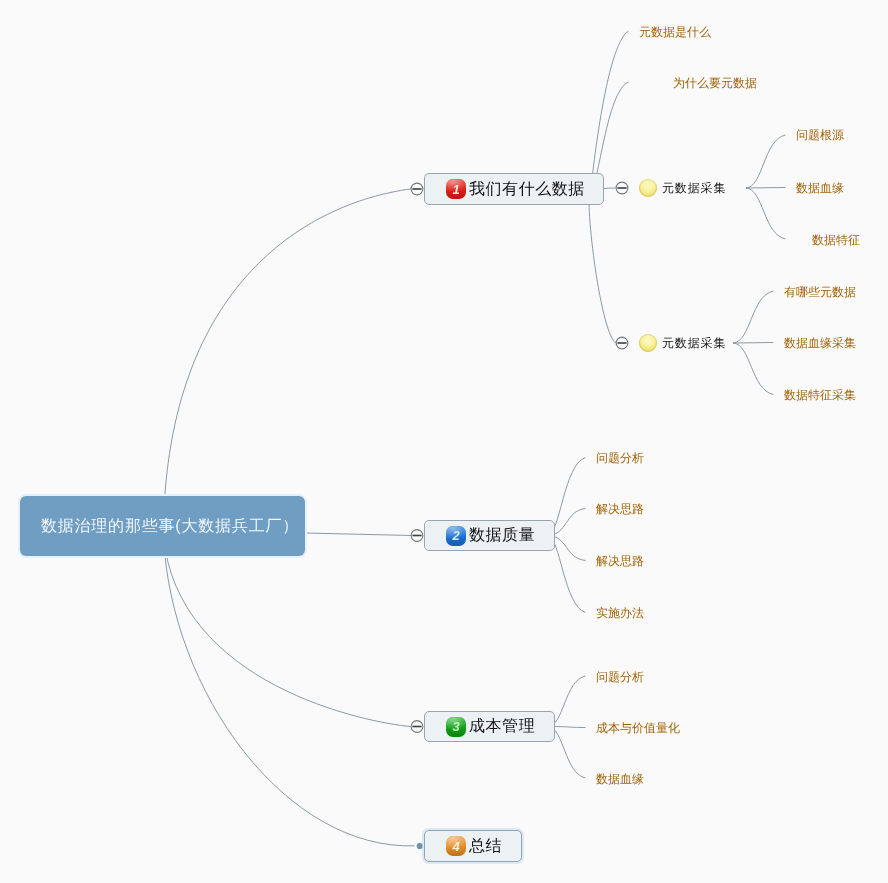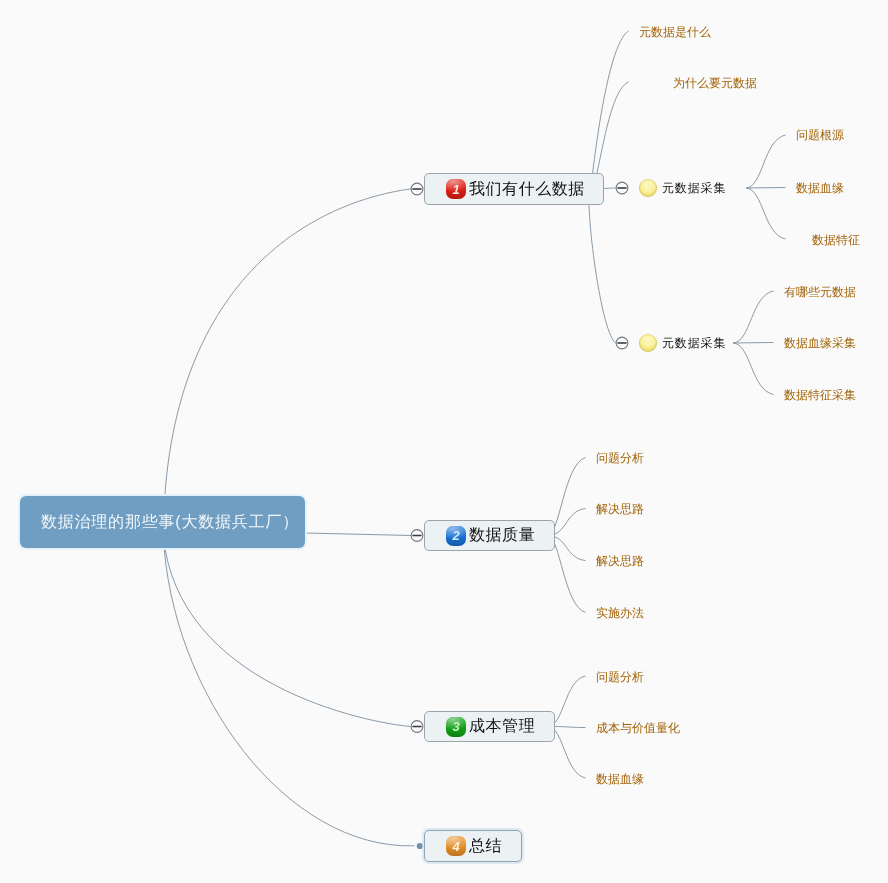--- a/index.html
+++ b/index.html
@@ -83,21 +83,21 @@
       <path d="M733 343 L773.5 342.5" fill="none" stroke="#8a9aa8" stroke-width="1"></path>
       <path d="M733 343 C751.12 343.99 750.86 389.96 773.5 394.5" fill="none" stroke="#8a9aa8" stroke-width="1"></path>
       <path d="M547.8 535.5 C560.21 533.99 563.82 464.38 585.5 457.5" fill="none" stroke="#8a9aa8" stroke-width="1"></path>
       <path d="M547.8 535.5 C567.77 534.98 564.85 510.88 585.5 508.5" fill="none" stroke="#8a9aa8" stroke-width="1"></path>
       <path d="M547.8 535.5 C568.07 535.98 564.89 558.29 585.5 560.5" fill="none" stroke="#8a9aa8" stroke-width="1"></path>
       <path d="M547.8 535.5 C560.36 536.99 563.84 605.71 585.5 612.5" fill="none" stroke="#8a9aa8" stroke-width="1"></path>
       <path d="M547.8 726.5 C564.29 725.53 564.38 680.45 585.5 676" fill="none" stroke="#8a9aa8" stroke-width="1"></path>
       <path d="M547.8 726.5 C571.63 726.52 565.37 727.41 585.5 727.5" fill="none" stroke="#8a9aa8" stroke-width="1"></path>
       <path d="M547.8 726.5 C564.14 727.49 564.36 773.46 585.5 778" fill="none" stroke="#8a9aa8" stroke-width="1"></path>
     </svg>
-<div class="root-node" style="left: 20px; top: 496px; width: 285px; height: 52px;">
+<div class="root-node" style="left: 20px; top: 496px; width: 285px; height: 60px;">
       <div class="root-label">数据治理的那些事(大数据兵工厂）</div>
     </div>
     <div class="branch-node" style="left: 424px; top: 173px; height: 32px;">
       <div class="badge" style="background: rgb(225, 31, 22); color: rgb(255, 226, 223);">
         <span>1</span>
       </div>
       <div class="branch-label">我们有什么数据</div>
     </div>
     <div class="branch-node" style="left: 424px; top: 520px; height: 31px;">
       <div class="badge" style="background: rgb(26, 114, 214); color: rgb(207, 234, 255);">

